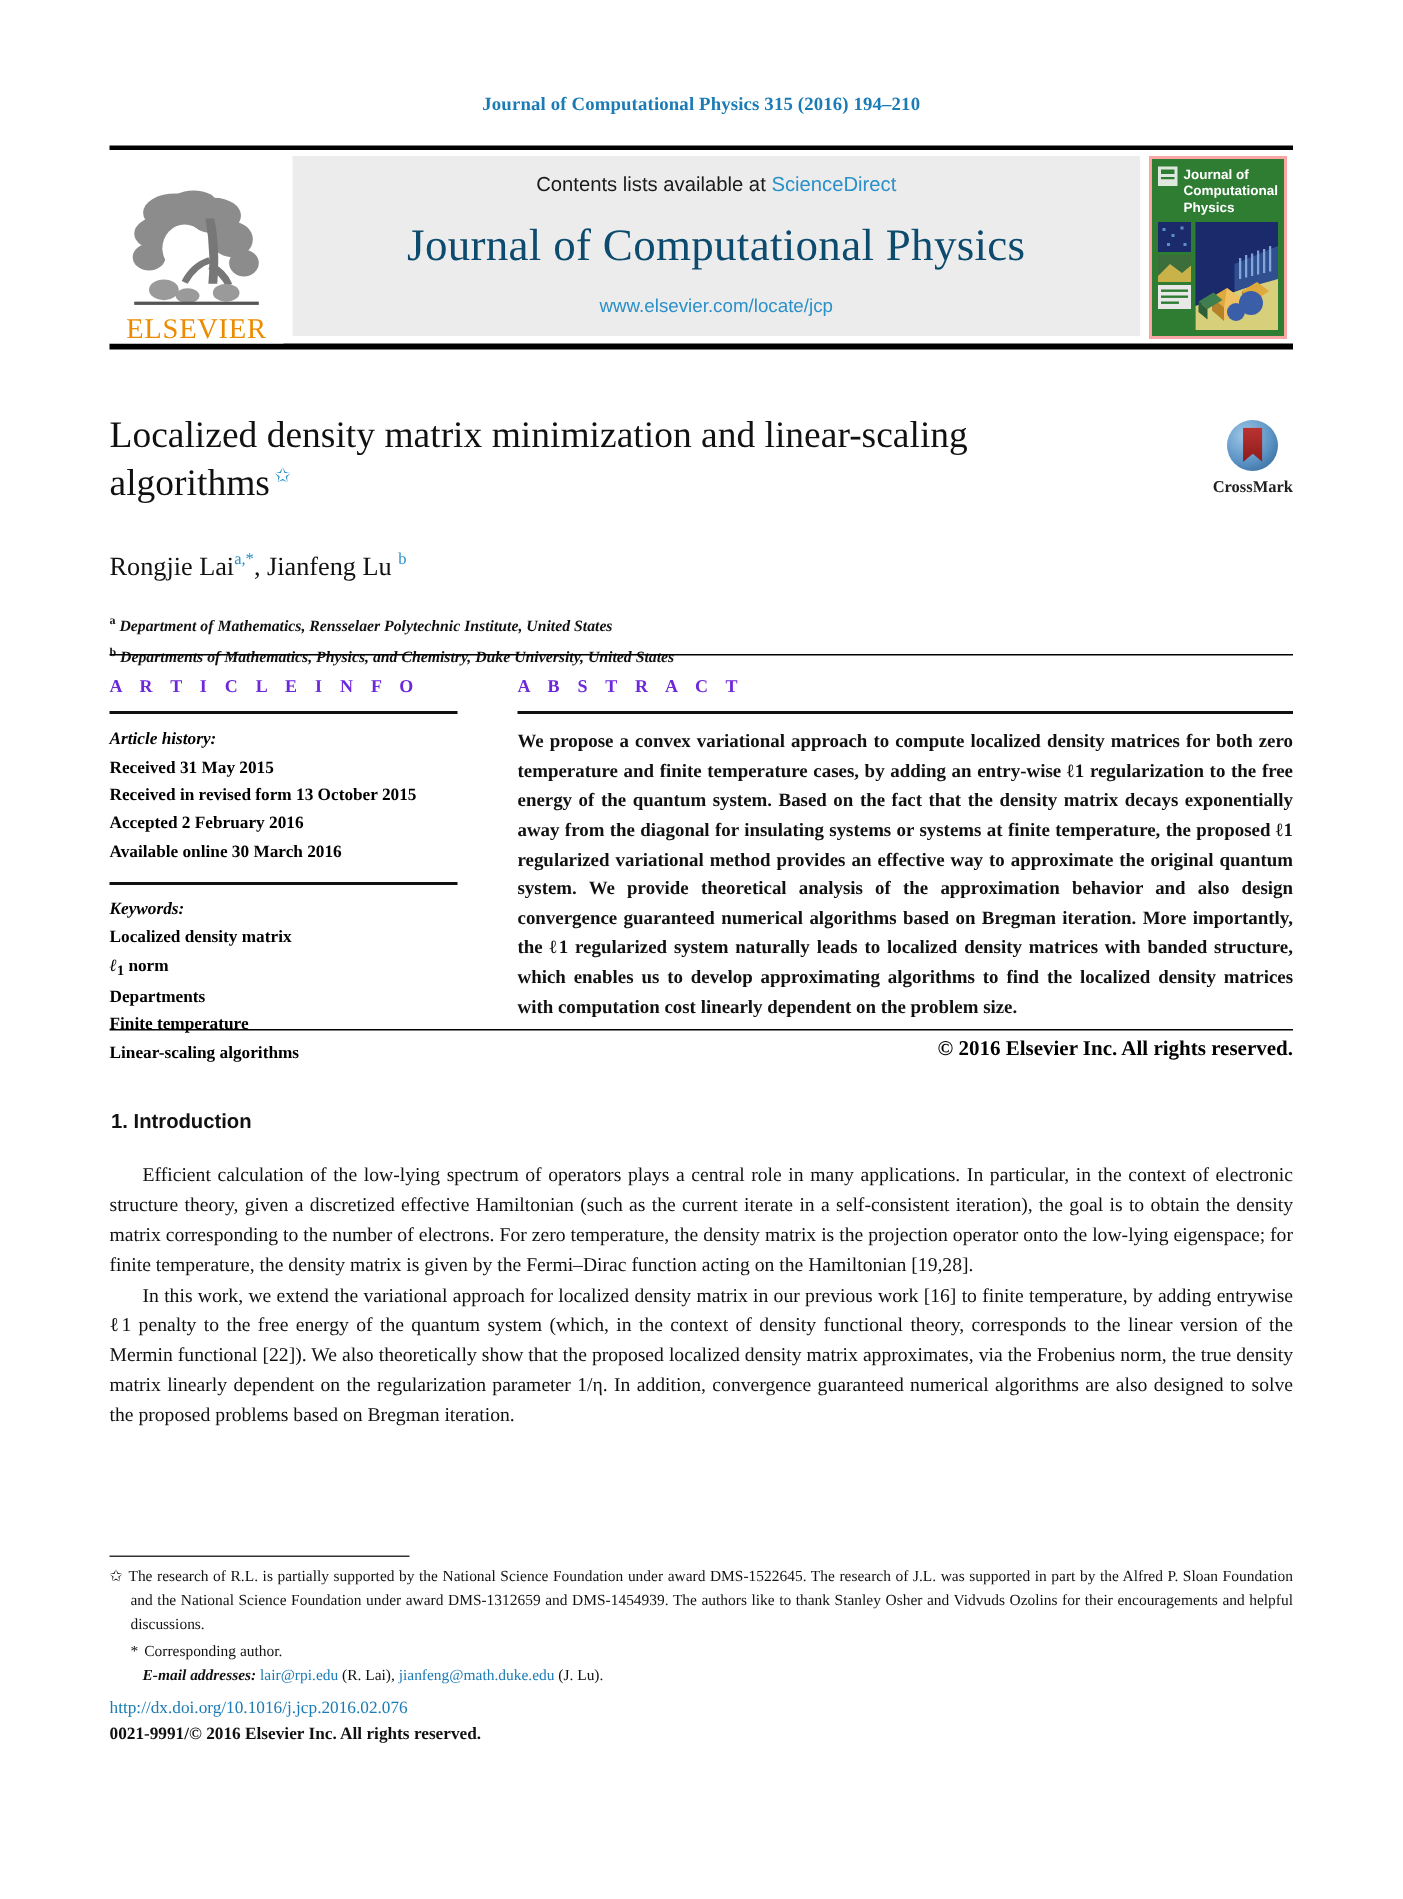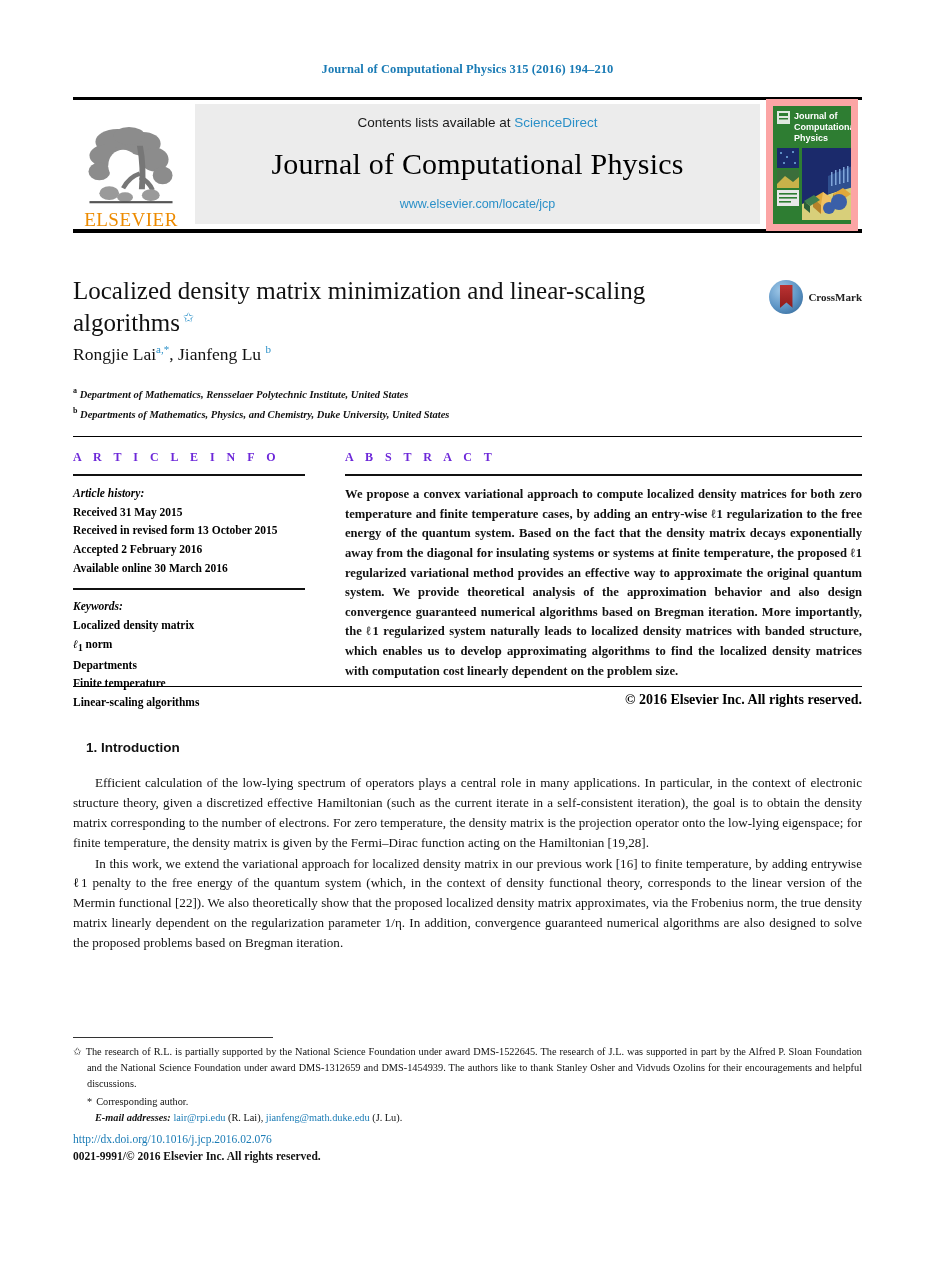--- a/index.html
+++ b/index.html
@@ -88,21 +88,21 @@
     font-size: 13.5px;
     font-family: "Liberation Sans", sans-serif;
     color: #1a1a1a;
   }
   .contents-line .sd {
     color: #2b90c8;
   }
   .journal-name {
     font-family: "Liberation Serif", serif;
     font-size: 30px;
-    color: #000000;
+    color: #0c4a6e;
     letter-spacing: .2px;
     line-height: 1;
   }
   .journal-url {
     font-family: "Liberation Sans", sans-serif;
     font-size: 12.5px;
     color: #2b90c8;
   }
 
   .mh-cover {
@@ -111,21 +111,21 @@
     padding: 6px 4px 6px 0;
     box-sizing: border-box;
     display: flex;
     align-items: center;
     justify-content: center;
   }
   .cover-thumb {
     width: 88px;
     height: 118px;
     background: #2e7d32;
-    border: 7px solid #fca5a5;
+    border: 2px solid #fca5a5;
     position: relative;
     overflow: hidden;
   }
 
   
   .title-wrap {
     position: absolute;
     left: 73px;
     top: 275px;
     width: 789px;
@@ -145,20 +145,21 @@
     vertical-align: super;
     margin-left: 3px;
   }
   .crossmark {
     position: absolute;
     right: 0;
     top: 5px;
     display: flex;
     align-items: center;
     gap: 5px;
+    flex-direction: column;
   }
   .cm-badge {
     width: 34px;
     height: 34px;
     border-radius: 50%;
     background: radial-gradient(circle at 35% 30%, #9fc8e8 0%, #5b93c4 55%, #2b5f8e 100%);
     position: relative;
   }
   .cm-ribbon {
     position: absolute;
@@ -173,21 +174,21 @@
   .cm-text {
     font-family: "Liberation Serif", serif;
     font-weight: bold;
     font-size: 11px;
     color: #222;
   }
 
   .authors {
     font-family: "Liberation Serif", serif;
     font-size: 17.5px;
-    margin-top: 4px;
+    margin-top: 28px;
     color: #111;
   }
   .authors sup { color: #2b90c8; font-size: 11px; }
   .affil {
     font-family: "Liberation Serif", serif;
     font-size: 10.5px;
     font-style: italic;
     font-weight: bold;
     color: #111;
     margin-top: 3px;
@@ -263,21 +264,21 @@
     position: absolute;
     left: 73px;
     top: 740px;
     width: 789px;
   }
   .h1 {
     font-family: "Liberation Sans", sans-serif;
     font-weight: bold;
     font-size: 13.5px;
     color: #111;
-    margin: 0 0 18px 13px;
+    margin: 0 0 18px 1px;
   }
   .para {
     font-size: 13.1px;
     line-height: 1.52;
     text-align: justify;
     color: #111;
     margin: 0;
     text-indent: 22px;
   }
   .para + .para { margin-top: 1px; }

